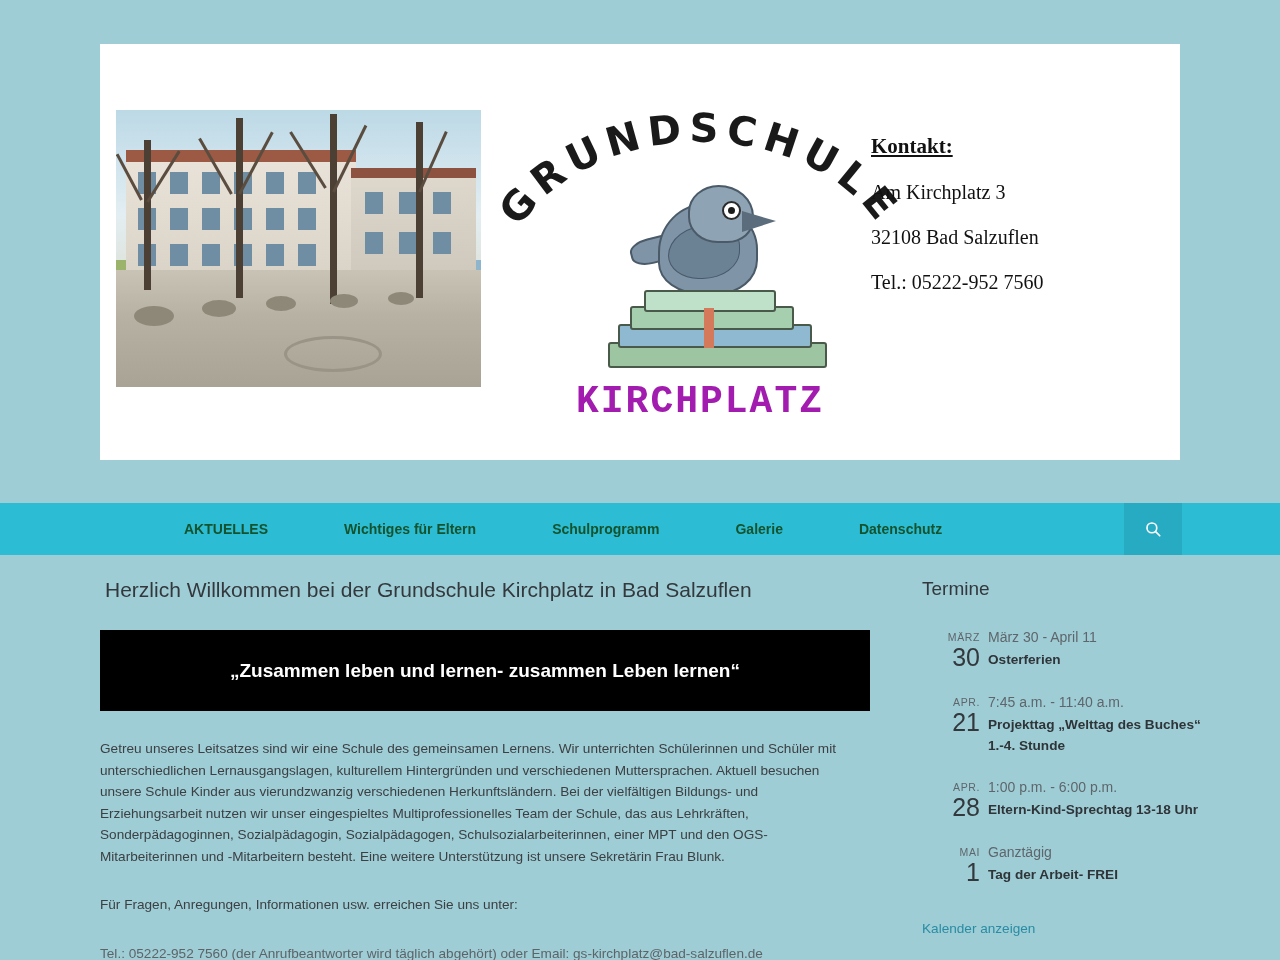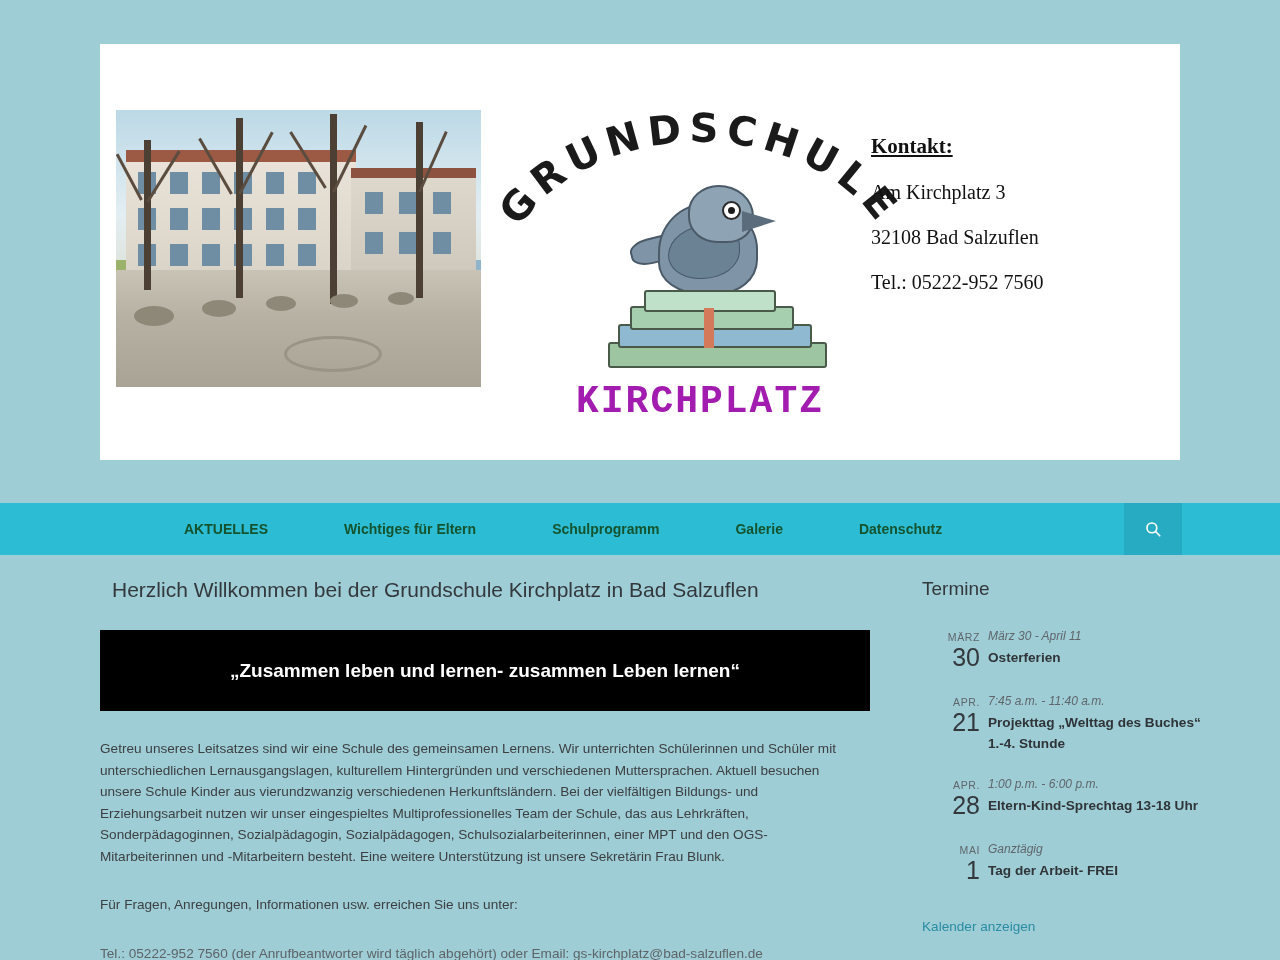--- a/index.html
+++ b/index.html
@@ -262,21 +262,21 @@
   
   .content {
     position: absolute;
     left: 100px;
     top: 578px;
     width: 780px;
   }
   .page-title {
     font-size: 21px;
     color: #33383d;
-    margin: 0 0 28px 12px;
+    margin: 0 0 28px 5px;
     font-weight: normal;
   }
   .black-banner {
     width: 770px;
     height: 81px;
     background: #000000;
     display: flex;
     align-items: center;
     justify-content: center;
   }
@@ -327,24 +327,23 @@
   .event-day {
     font-size: 25px;
     color: #33383d;
     line-height: 28px;
   }
   .event-info {
     flex: 1;
     padding-left: 8px;
   }
   .event-time {
-    font-size: 12px;
+    font-size: 14px;
     color: #5f666b;
     margin-bottom: 4px;
-    font-style: italic;
   }
   .event-name {
     font-size: 13.6px;
     font-weight: bold;
     color: #2f3438;
     line-height: 21px;
   }
   .calendar-link {
     display: inline-block;
     margin-top: 12px;

